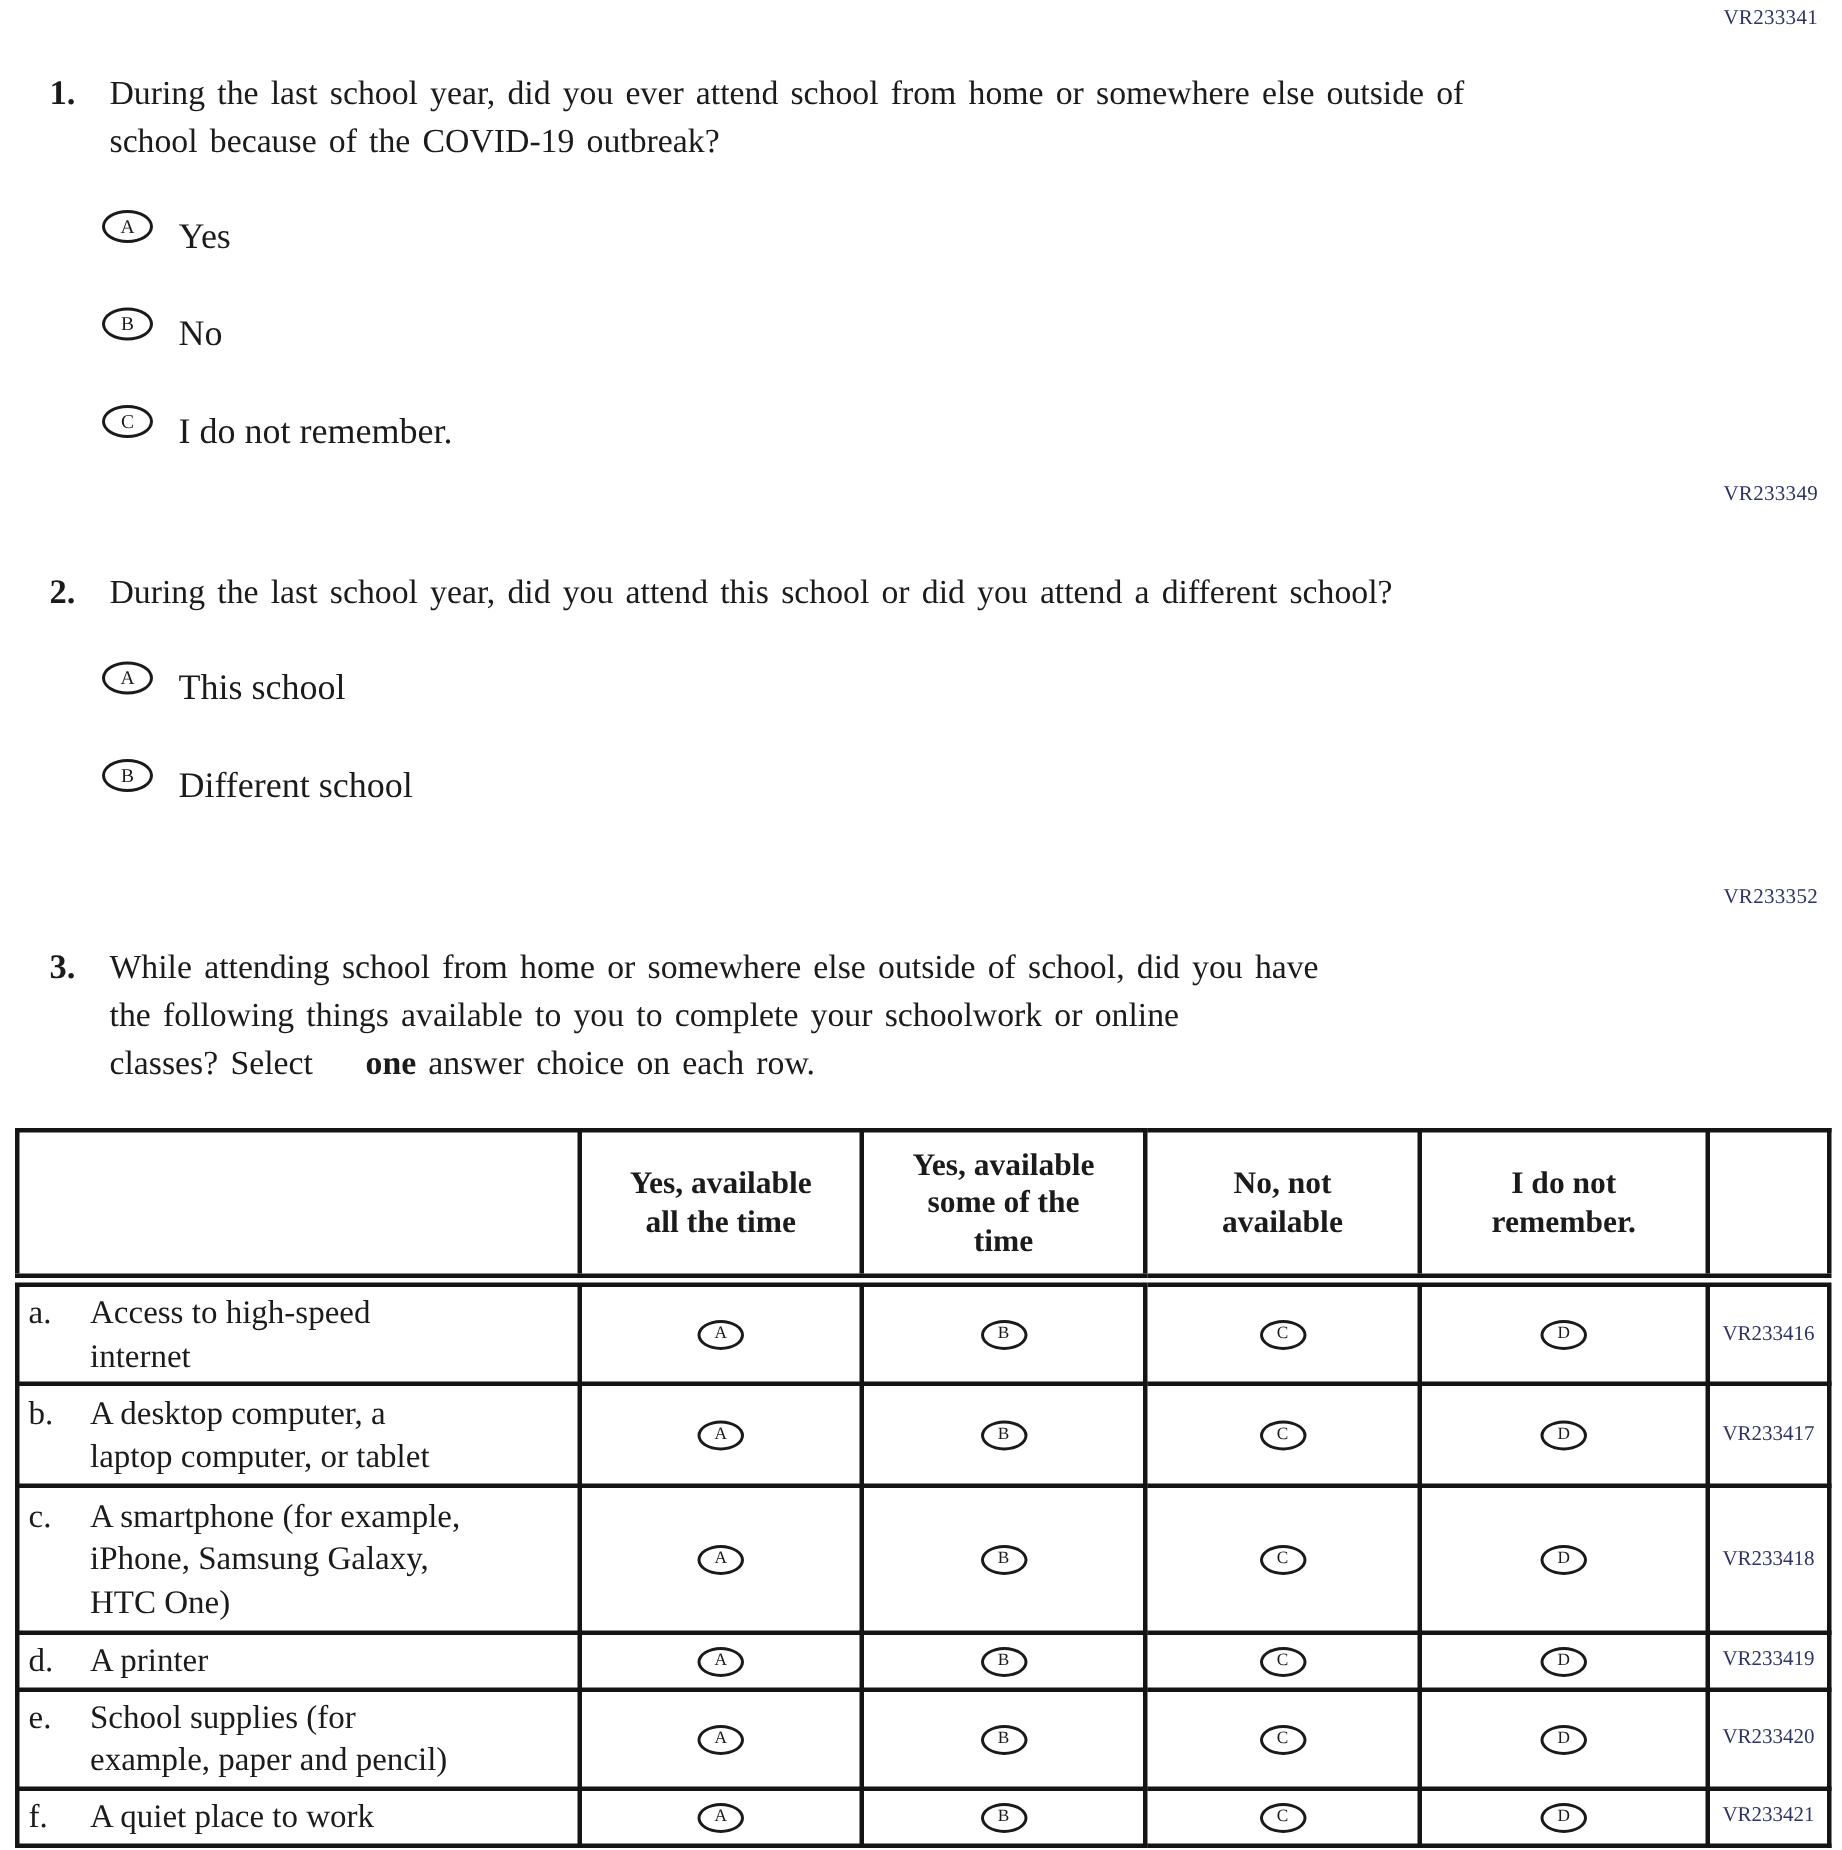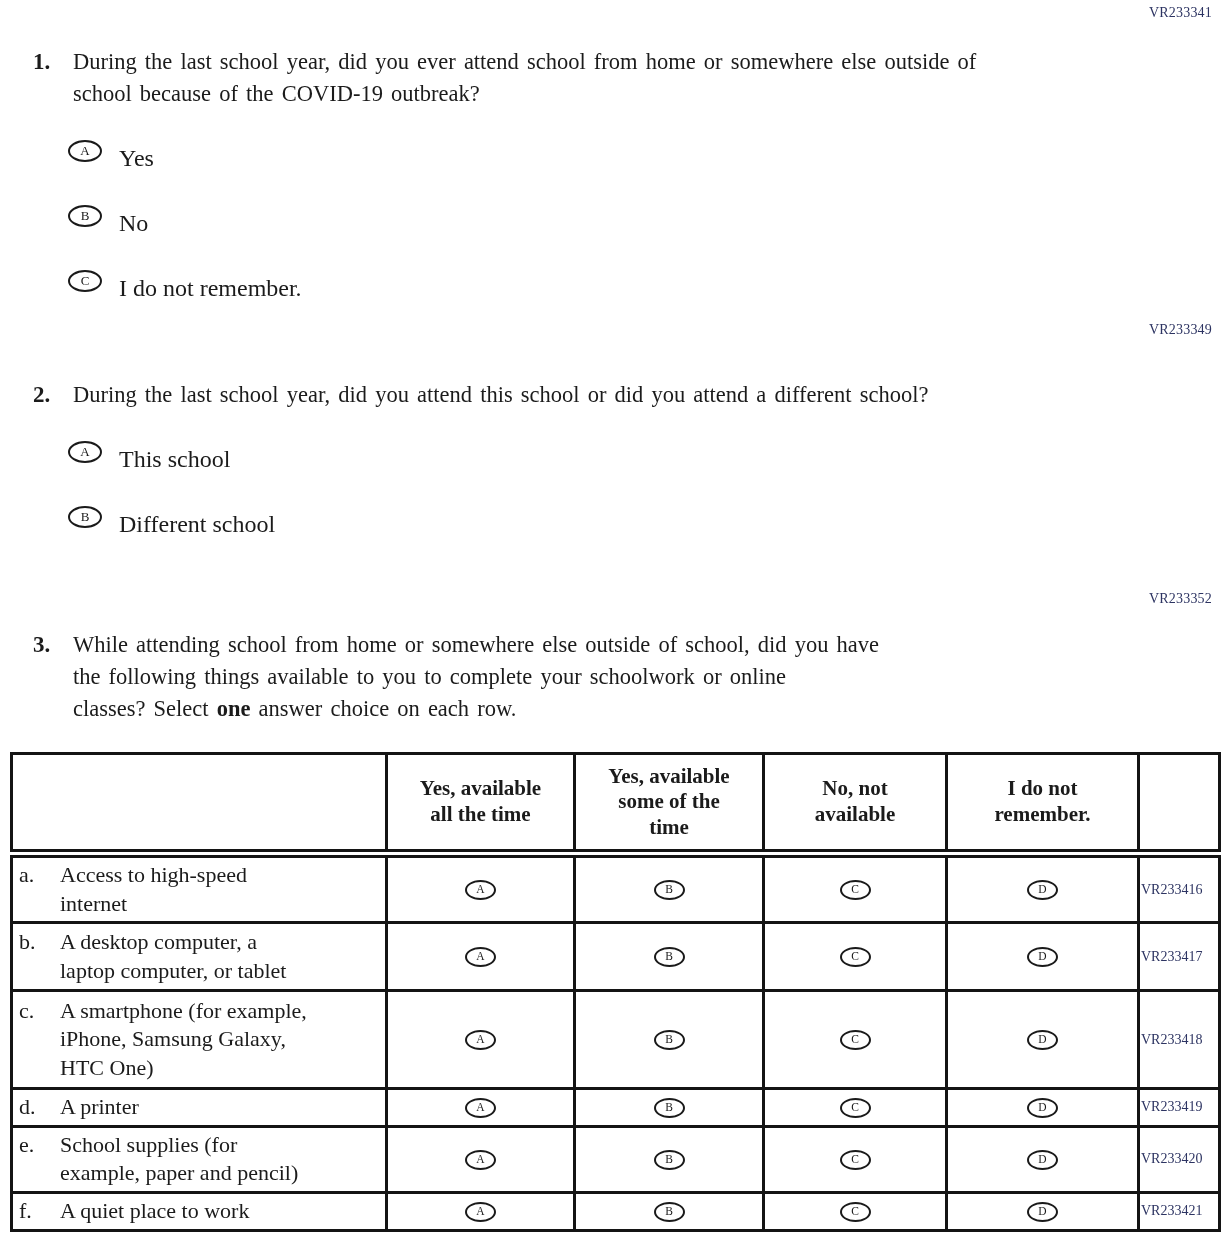--- a/index.html
+++ b/index.html
@@ -36,21 +36,21 @@
     flex: none;
     line-height: 1.42;
   }
   .qtext {
     font-size: 22.5px;
     line-height: 1.42;
     width: 1100px;
     white-space: pre-line;
     word-spacing: 2.5px;
   }
-  .qtext b { font-weight: bold; }
+  .qtext b { font-weight: bold; margin-left: 27px; }
 
   
   .opts {
     position: absolute;
     left: 68px;
     display: flex;
     flex-direction: column;
     gap: 22px;
   }
   .opt { display: flex; align-items: center; gap: 17px; }
@@ -107,21 +107,21 @@
     width: 31px; height: 20px;
     border: 2px solid #1a1a1a;
     border-radius: 50%;
     align-items: center; justify-content: center;
     font-size: 11.5px; line-height: 1;
     color: #1a1a1a;
   }
   .code-cell {
     font-size: 14px;
     color: #2d3462;
-    text-align: left;
+    text-align: center;
     vertical-align: middle;
     padding: 2px 1px;
   }
   tr.r-a { height: 67px; }
   tr.r-b { height: 68px; }
   tr.r-c { height: 98px; }
   tr.r-d { height: 35px; }
   tr.r-e { height: 66px; }
   tr.r-f { height: 33px; }
 </style>

